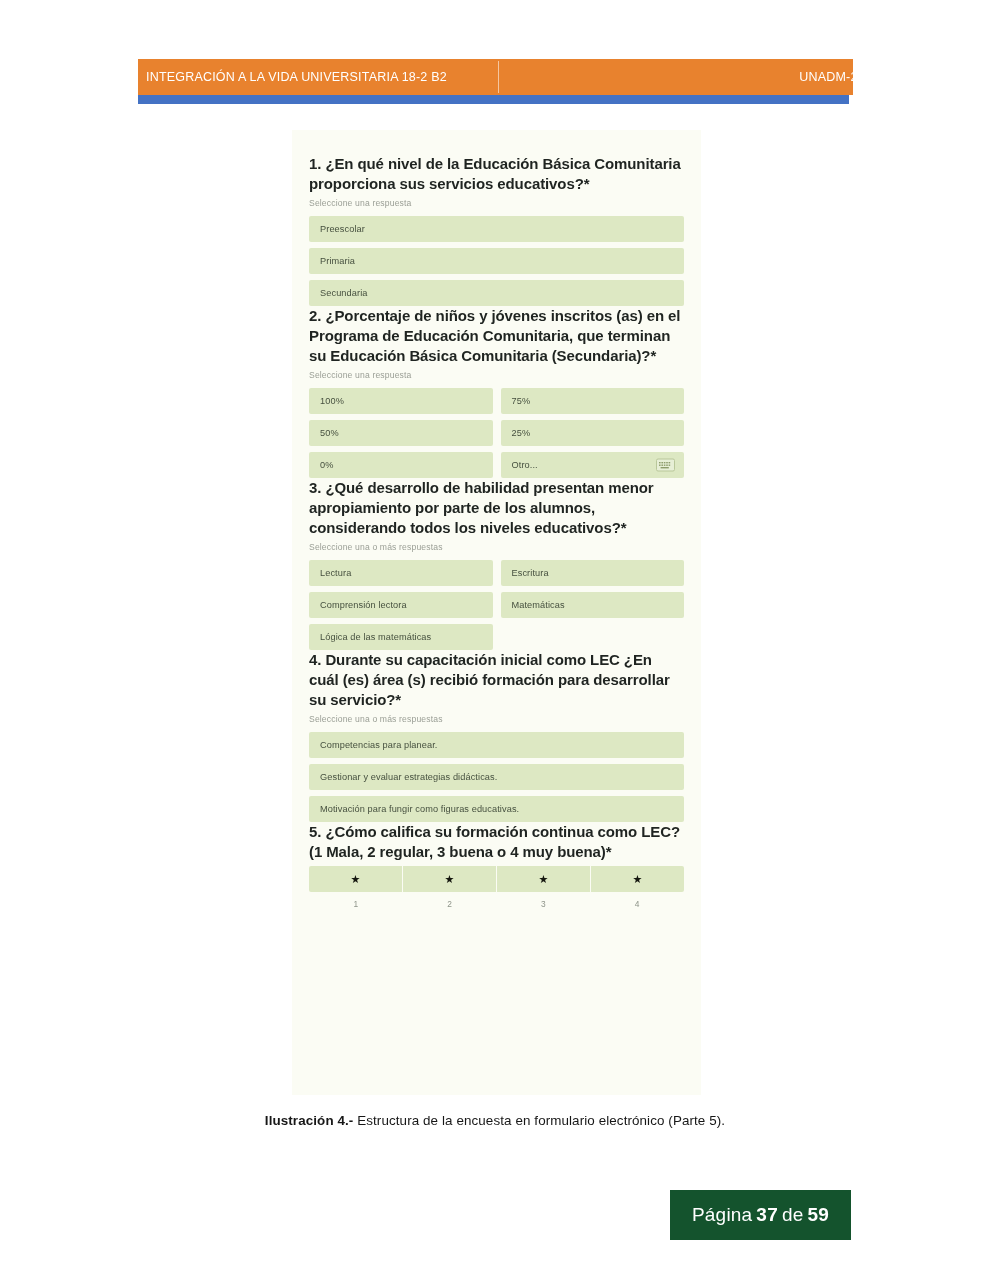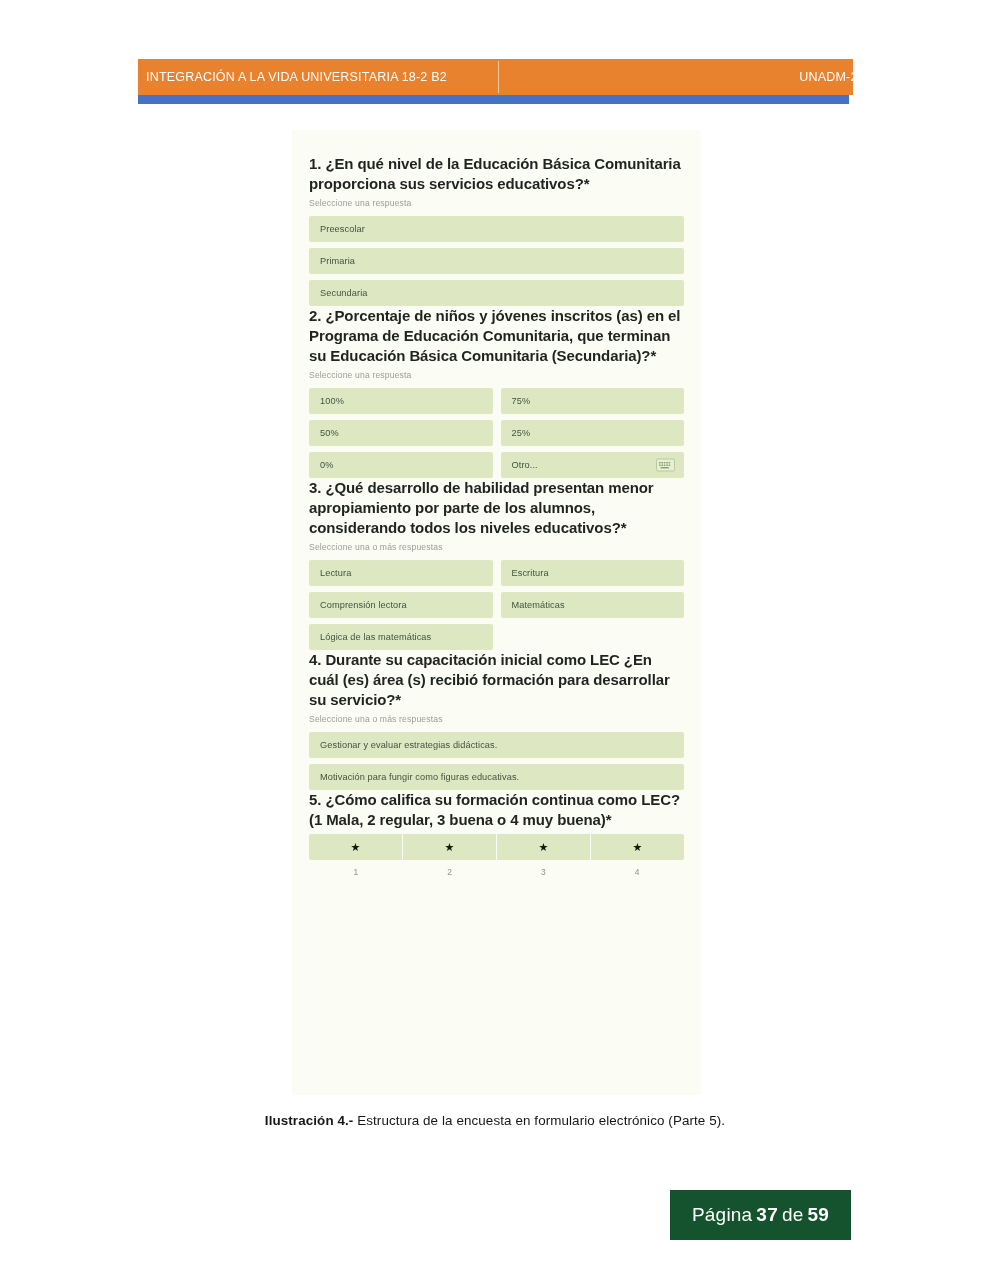--- a/index.html
+++ b/index.html
@@ -308,20 +308,23 @@
           <span class="opt-label">Lógica de las matemáticas</span>
         </div>
       </div>
     </div>
 
     <div class="q-block">
       <p class="q-title">4. Durante su capacitación inicial como LEC ¿En cuál (es) área (s) recibió formación para desarrollar su servicio?*</p>
       <p class="q-hint">Seleccione una o más respuestas</p>
       <div class="opt-grid">
         <div class="opt full">
+          <span class="opt-label">Competencias para planear.</span>
+        </div>
+        <div class="opt full">
           <span class="opt-label">Gestionar y evaluar estrategias didácticas.</span>
         </div>
         <div class="opt full">
           <span class="opt-label">Motivación para fungir como figuras educativas.</span>
         </div>
       </div>
     </div>
 
     <div class="q-block">
       <p class="q-title">5. ¿Cómo califica su formación continua como LEC? (1 Mala, 2 regular, 3 buena o 4 muy buena)*</p>

